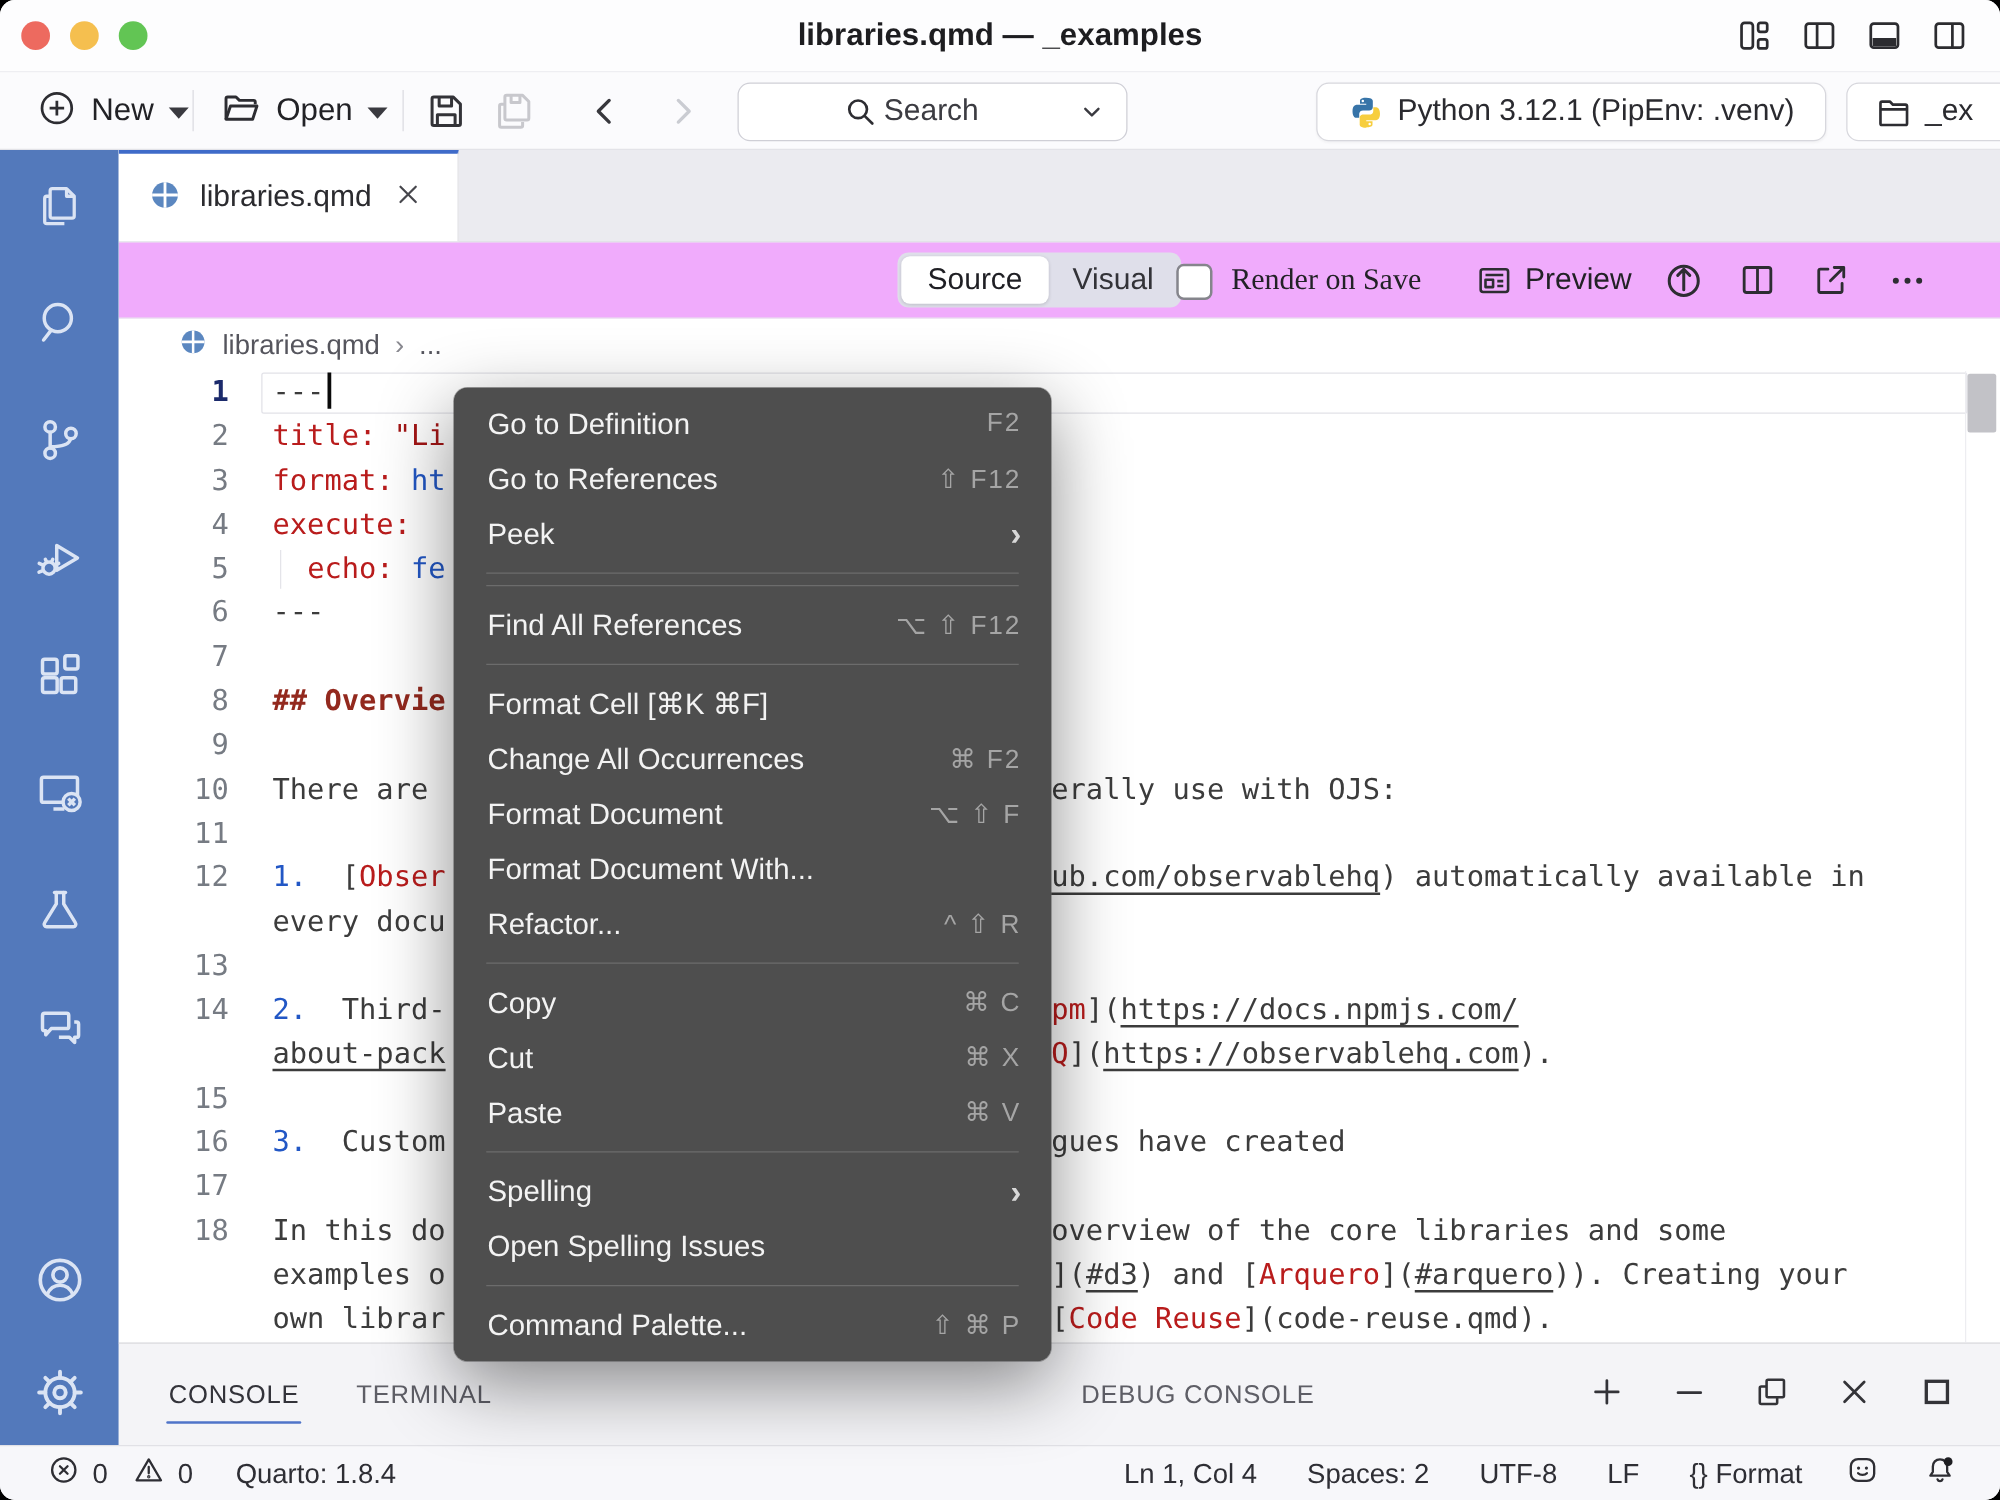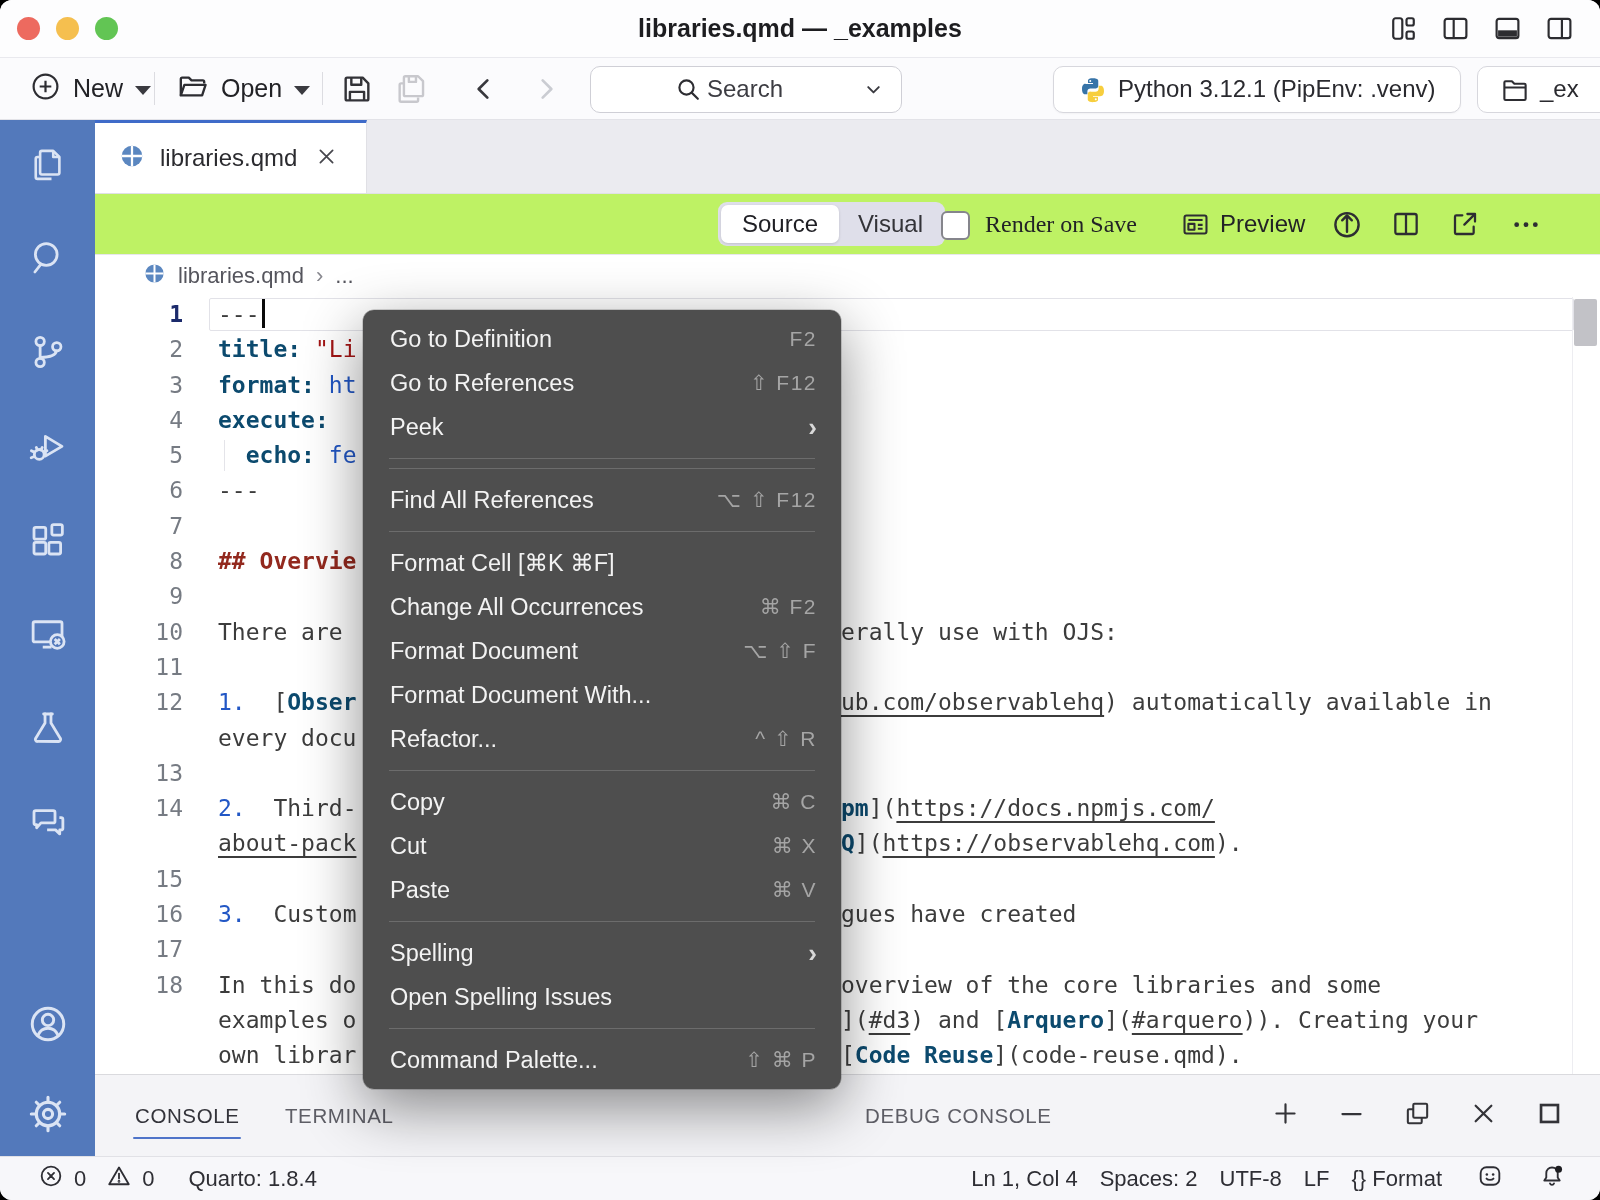--- a/index.html
+++ b/index.html
@@ -33,21 +33,21 @@
   .act-top{position:absolute;top:22px;left:0;width:95px;display:flex;flex-direction:column;align-items:center;gap:50px;}
   .act-bottom{position:absolute;bottom:20px;left:0;width:95px;display:flex;flex-direction:column;align-items:center;gap:46px;}
   .act-ic{width:44px;height:44px;display:flex;align-items:center;justify-content:center;}
   .act-ic svg{display:block;}
 
   
   .editor-area{position:absolute;left:95px;top:120px;right:0;height:954px;background:#fff;overflow:hidden;}
   .tabstrip{position:absolute;left:0;top:0;right:0;height:73px;background:#ebebf0;border-bottom:1px solid #e0e0e5;}
   .tab{position:absolute;left:0;top:0;width:272px;height:73px;background:#fff;border-top:3.5px solid #3f6bc9;border-right:1px solid #e0e0e5;box-sizing:border-box;display:flex;align-items:center;padding:0 18px 0 24px;gap:15px;}
   .tab-label{font-size:24px;color:#2b2b2f;}
-  .edtoolbar{position:absolute;left:0;top:74px;right:0;height:60px;background:#bef264;border-bottom:1px solid #e7e7eb;}
+  .edtoolbar{position:absolute;left:0;top:74px;right:0;height:60px;background:#f0abfc;border-bottom:1px solid #e7e7eb;}
   .seg{position:absolute;left:623px;top:8px;height:44px;background:#dfdfea;border-radius:9px;display:flex;align-items:center;padding:0 3px;box-sizing:border-box;}
   .seg-on{background:#fff;border-radius:7px;height:38px;line-height:38px;padding:0 21px;font-size:24px;color:#1f1f24;box-shadow:0 1px 3px rgba(0,0,0,.14);}
   .seg-off{height:38px;line-height:38px;padding:0 19px;font-size:24px;color:#333338;}
   .checkbox{position:absolute;left:846px;top:17px;width:25px;height:25px;border:2px solid #85858c;border-radius:6px;background:#fff;}
   .ros-label{position:absolute;left:890px;top:0;line-height:60px;font-size:24px;color:#222226;font-family:Liberation Serif, serif;}
   .prev-label{position:absolute;left:1125px;top:0;line-height:60px;font-size:24px;color:#222226;}
   .breadcrumb{position:absolute;left:0;top:135px;right:0;height:42px;display:flex;align-items:center;padding-left:48px;gap:12px;font-size:22px;color:#55555d;background:#fff;}
   .bc-sep{color:#88888f;font-size:22px;}
 
   
@@ -55,21 +55,21 @@
   .code-edge{position:absolute;top:0;bottom:0;left:1477px;width:1px;background:#ededf1;}
   .vthumb{position:absolute;left:1479px;top:2px;width:23px;height:47px;background:#c2c2c7;border-radius:2px;}
   .row{position:relative;height:35.3px;font-family:"DejaVu Sans Mono",monospace;font-size:23px;line-height:35.3px;white-space:pre;}
   .row .num{position:absolute;left:0;top:0;width:88px;text-align:right;color:#767b83;}
   .row.cur .num{color:#1b2a6b;font-weight:bold;}
   .row .L{position:absolute;left:123px;top:0;}
   .row .R{position:absolute;left:746px;top:0;}
   .row .curbox{position:absolute;left:114px;right:26px;top:0.5px;bottom:1px;border:1.5px solid #e2e2e8;border-radius:2px;}
   .row .guide{position:absolute;left:129px;top:2px;bottom:2px;border-left:1px solid #e4e4e9;}
   .caret{display:inline-block;width:3px;height:29px;background:#0a0a0a;vertical-align:-6px;margin-left:2px;}
-  .t{color:#3c3c3c;} .k{color:#0c4a6e;font-weight:bold;} .s{color:#a31515;} .b{color:#2257c5;}
+  .t{color:#3c3c3c;} .k{color:#b91c1c;} .s{color:#a31515;} .b{color:#2257c5;}
   .h{color:#93291e;font-weight:bold;}
   .u{color:#3c3c3c;text-decoration:underline;text-underline-offset:5px;text-decoration-thickness:1.5px;}
 
   
   .menu{position:absolute;left:363px;top:310px;width:478px;background:rgba(74,74,74,0.98);border-radius:11px;box-shadow:0 18px 60px rgba(0,0,0,.45),0 0 0 .5px rgba(0,0,0,.3);padding:7px 0;z-index:60;}
   .mi{height:44px;display:flex;align-items:center;justify-content:space-between;margin:0 7px;padding:0 17px 0 20px;border-radius:7px;font-size:23.5px;color:#f3f3f3;}
   .mi .sc{color:#a5a5a5;font-size:21px;letter-spacing:1.5px;white-space:nowrap;}
   .mi .sub{color:#d8d8d8;font-size:26px;font-weight:bold;line-height:1;}
   .mi.hl{background:#5a70e2;}
   .mi.hl .sc{color:#dde2f9;}
@@ -473,21 +473,21 @@
         <span style="margin-left:10px"><svg width="26" height="26" viewBox="0 0 24 24" fill="none" stroke="#2e2e34" stroke-width="1.7" stroke-linejoin="round" stroke-linecap="round">
               <path d="M12 4.2L21 19.6H3z"></path>
               <path d="M12 9.8v4.6"></path>
               <circle cx="12" cy="17" r="0.4" fill="#2e2e34"></circle>
             </svg></span>
         <span class="item">0</span>
       </span>
       <span class="item qv">Quarto: 1.8.4</span>
     </div>
     <div class="st-right">
-      <span class="item" id="st-items" style="display:flex;gap:22px">
+      <span class="item" id="st-items" style="display:flex;gap:40px">
           <span class="item">Ln 1, Col 4</span>
           <span class="item">Spaces: 2</span>
           <span class="item">UTF-8</span>
           <span class="item">LF</span>
           <span class="item">{} Format</span>
         </span>
       <span><svg width="28" height="28" viewBox="0 0 24 24" fill="none" stroke="#2e2e34" stroke-width="1.6" stroke-linecap="round">
             <rect x="4" y="4.5" width="16" height="15" rx="5"></rect>
             <circle cx="9.3" cy="10.7" r="1.1" fill="#2e2e34" stroke="none"></circle>
             <circle cx="14.7" cy="10.7" r="1.1" fill="#2e2e34" stroke="none"></circle>

